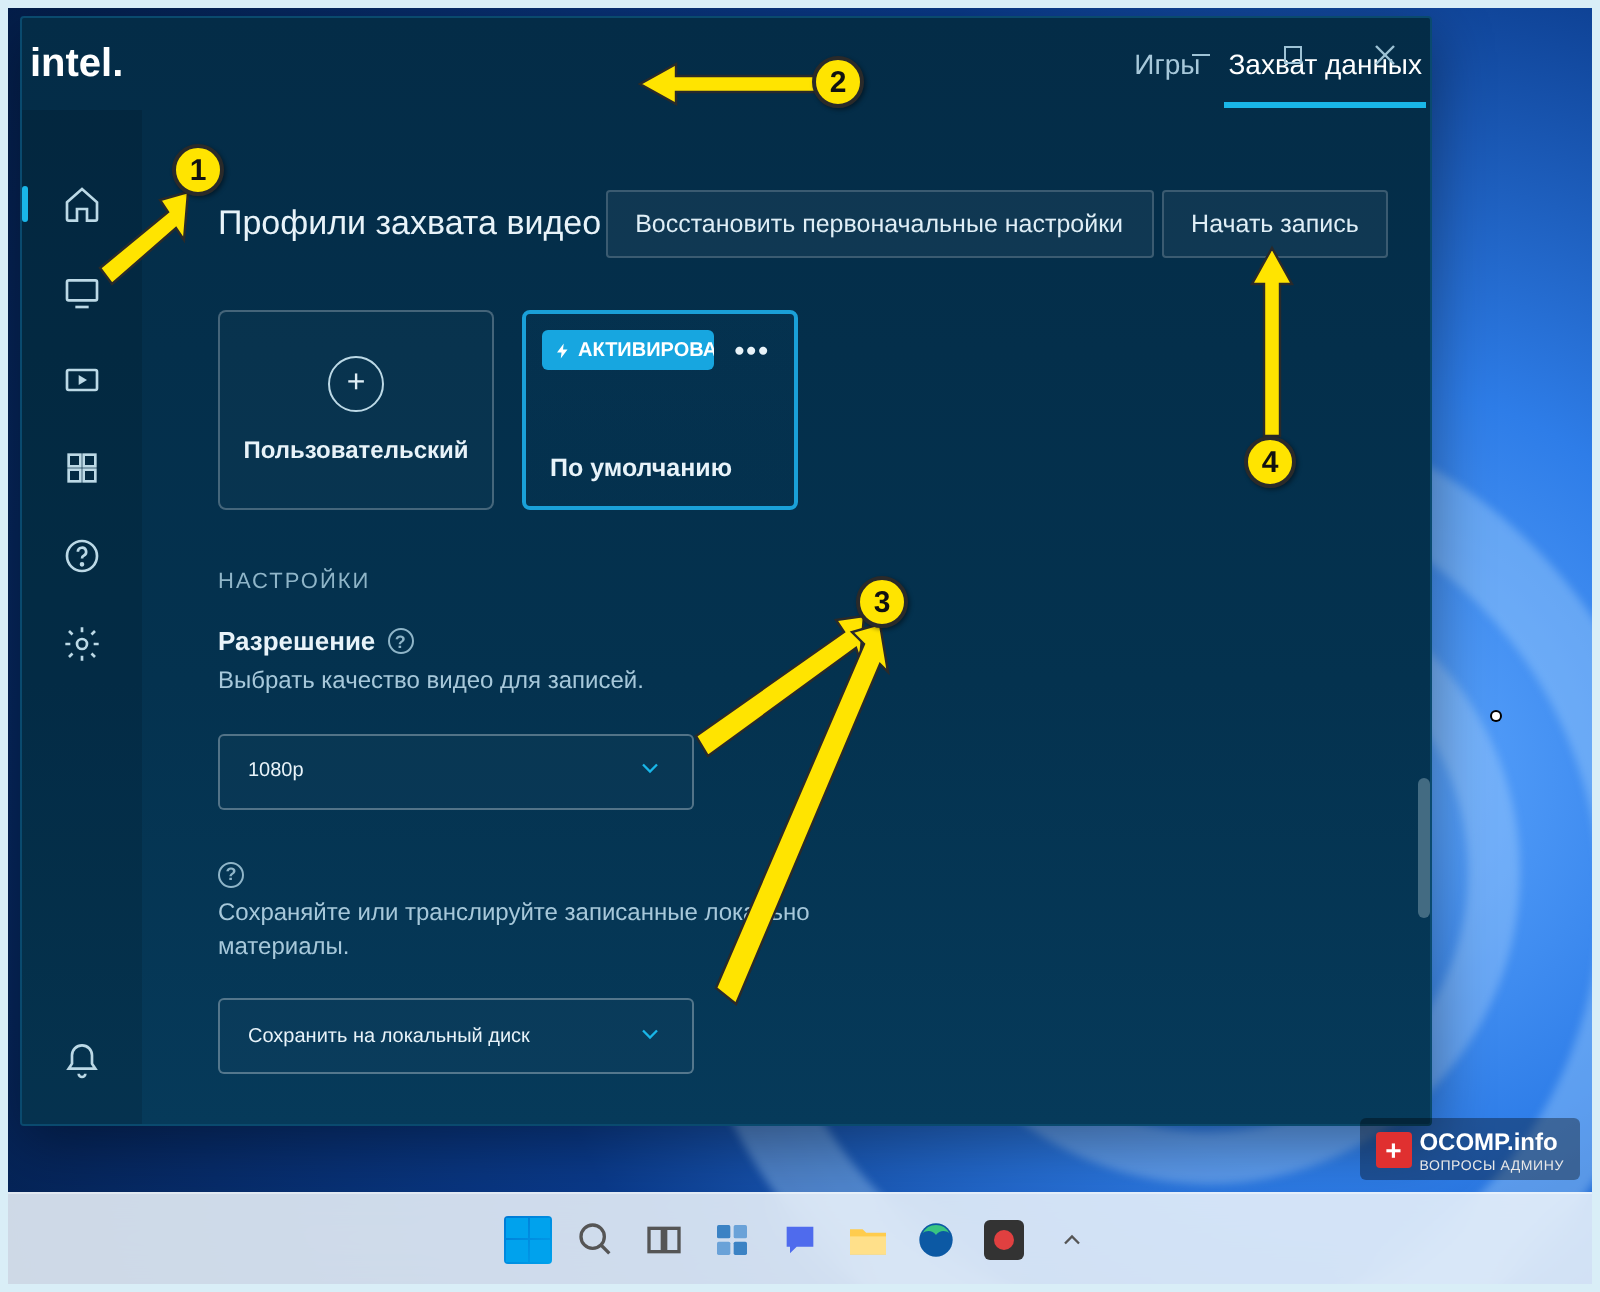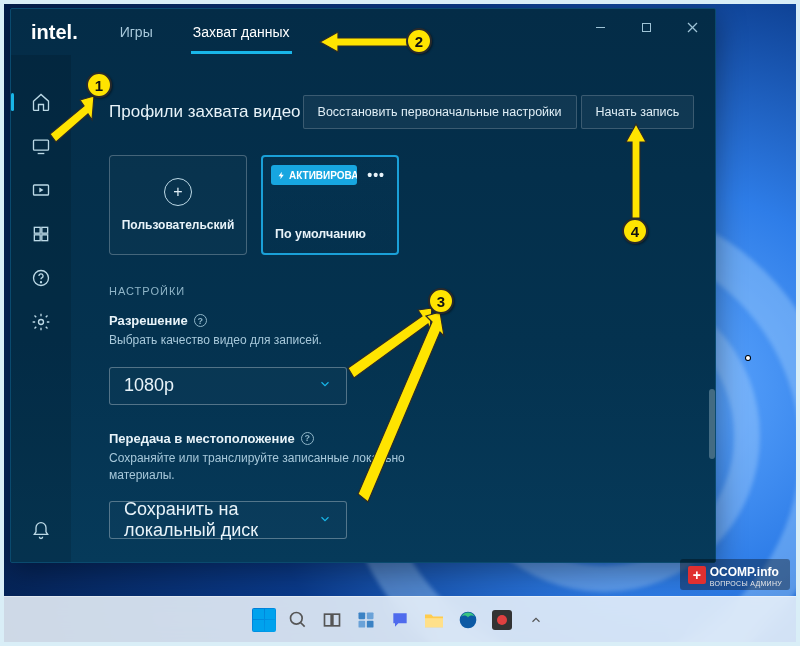--- a/index.html
+++ b/index.html
@@ -24,26 +24,27 @@
     position: absolute; left: 10px; top: 8px;
     width: 706px; height: 555px;
     background: linear-gradient(180deg, #042c47 0%, #04324f 60%, #063a5a 100%);
     border: 1px solid #0a4a6e;
     display: flex; flex-direction: column;
     border-radius: 2px;
     box-shadow: 0 8px 30px rgba(0,0,0,.4);
     z-index: 10;
   }
   .titlebar {
-    height: 46px; display: flex; align-items: center; padding: 0 20px;
+    height: 46px; display: flex; align-items: center; padding: 0 4px;
     position: relative;
+    justify-content: space-between;
   }
   .logo { color: #fff; font-weight: 600; font-size: 20px; letter-spacing: 0px; }
   .logo .dot { color:#fff; }
-  .tabs { display: flex; gap: 40px; margin-left: 42px; height: 100%; align-items:center;}
+  .tabs { display: flex; gap: 14px; margin-left: 42px; height: 100%; align-items:center;}
   .tab { color: #a7c8da; font-size: 14px; padding: 12px 0; cursor: pointer; position:relative;}
   .tab.active { color: #fff; }
   .tab.active::after { content:""; position:absolute; left:-2px; right:-2px; bottom:-2px; height:3px; background:#19b6e8;}
   .win-controls { position:absolute; right:0; top:0; display:flex; height:36px;}
   .win-btn { width:46px; display:flex; align-items:center; justify-content:center; color:#9ec3d6; font-size:12px;}
   
   .body-area { flex:1; display:flex; overflow:hidden;}
   
   
   .sidebar { width:60px; background: rgba(0,0,0,0.12); display:flex; flex-direction:column; align-items:center; padding-top:36px; gap:22px;}
@@ -69,21 +70,21 @@
   .badge-active { flex:1; background:#17a6e0; color:#fff; font-size:10px; font-weight:700; padding:4px 6px; border-radius:3px; display:flex; align-items:center; gap:3px; overflow:hidden; white-space:nowrap;}
   .badge-active svg { width:9px; height:9px; fill:#fff; flex-shrink:0;}
   .more { color:#e8f3f9; font-size:14px; padding:2px 4px; cursor:pointer; font-weight:700; letter-spacing:1px;}
   .profile-card.active .profile-label { position:absolute; bottom:12px; left:12px; font-size:12.5px;text-align:right;}
   
   .section-label { font-size:11px; letter-spacing:1px; color:#8fb5c8; margin-bottom:16px; text-transform:uppercase;}
   .setting { margin-bottom:26px;}
   .setting-title { font-size:13px; font-weight:600; display:flex; align-items:center; gap:6px;margin-top:12px;}
   .help-ic { width:13px; height:13px; border:1px solid #8fb5c8; border-radius:50%; display:inline-flex; align-items:center; justify-content:center; font-size:9px; color:#8fb5c8;}
   .setting-desc { font-size:12px; color:#a7c8da; margin-top:4px; max-width:360px; line-height:1.4;}
-  .select { margin-top:18px; width:238px; height:38px; border:1px solid rgba(255,255,255,0.3); border-radius:3px; display:flex; align-items:center; padding:0 14px; font-size:18px; cursor:pointer; background:rgba(255,255,255,0.02); position:relative;}
+  .select { margin-top:18px; width:238px; height:38px; border:1px solid rgba(255,255,255,0.3); border-radius:3px; display:flex; align-items:center; padding:0 14px; font-size:10px; cursor:pointer; background:rgba(255,255,255,0.02); position:relative;}
   .select .chev { margin-left:auto; color:#19b6e8;}
   .chev svg { width:14px; height:14px; stroke:#19b6e8; fill:none; stroke-width:2;}
   .scrollbar-thumb { position:absolute; right:0; width:6px; height:70px; top:380px; background:#436b82; border-radius:3px;}
   
   
   .marker { position:absolute; width:26px; height:26px; background:#ffe400; border:2px solid #2a2a2a; border-radius:50%; display:flex; align-items:center; justify-content:center; font-weight:900; font-size:15px; color:#111; z-index:60; box-shadow:1px 1px 2px rgba(0,0,0,.4);}
   .arrow { position:absolute; z-index:55; pointer-events:none;}
   .arrow svg polygon, .arrow svg path { fill:#ffe400; stroke:#2a2a2a; stroke-width:1.2;}
   
   
@@ -220,21 +221,20 @@
         <div class="select">
           <span>1080p</span>
           <span class="chev"><svg viewBox="0 0 24 24">
                 <polyline points="6 9 12 15 18 9"></polyline>
               </svg></span>
         </div>
       </div>
 
       <div class="setting">
         <div class="setting-title">
-          <span>Передача в местоположение</span>
           <span class="help-ic">?</span>
         </div>
         <div class="setting-desc">Сохраняйте или транслируйте записанные локально материалы.</div>
         <div class="select">
           <span>Сохранить на локальный диск</span>
           <span class="chev"><svg viewBox="0 0 24 24">
                 <polyline points="6 9 12 15 18 9"></polyline>
               </svg></span>
         </div>
       </div>

